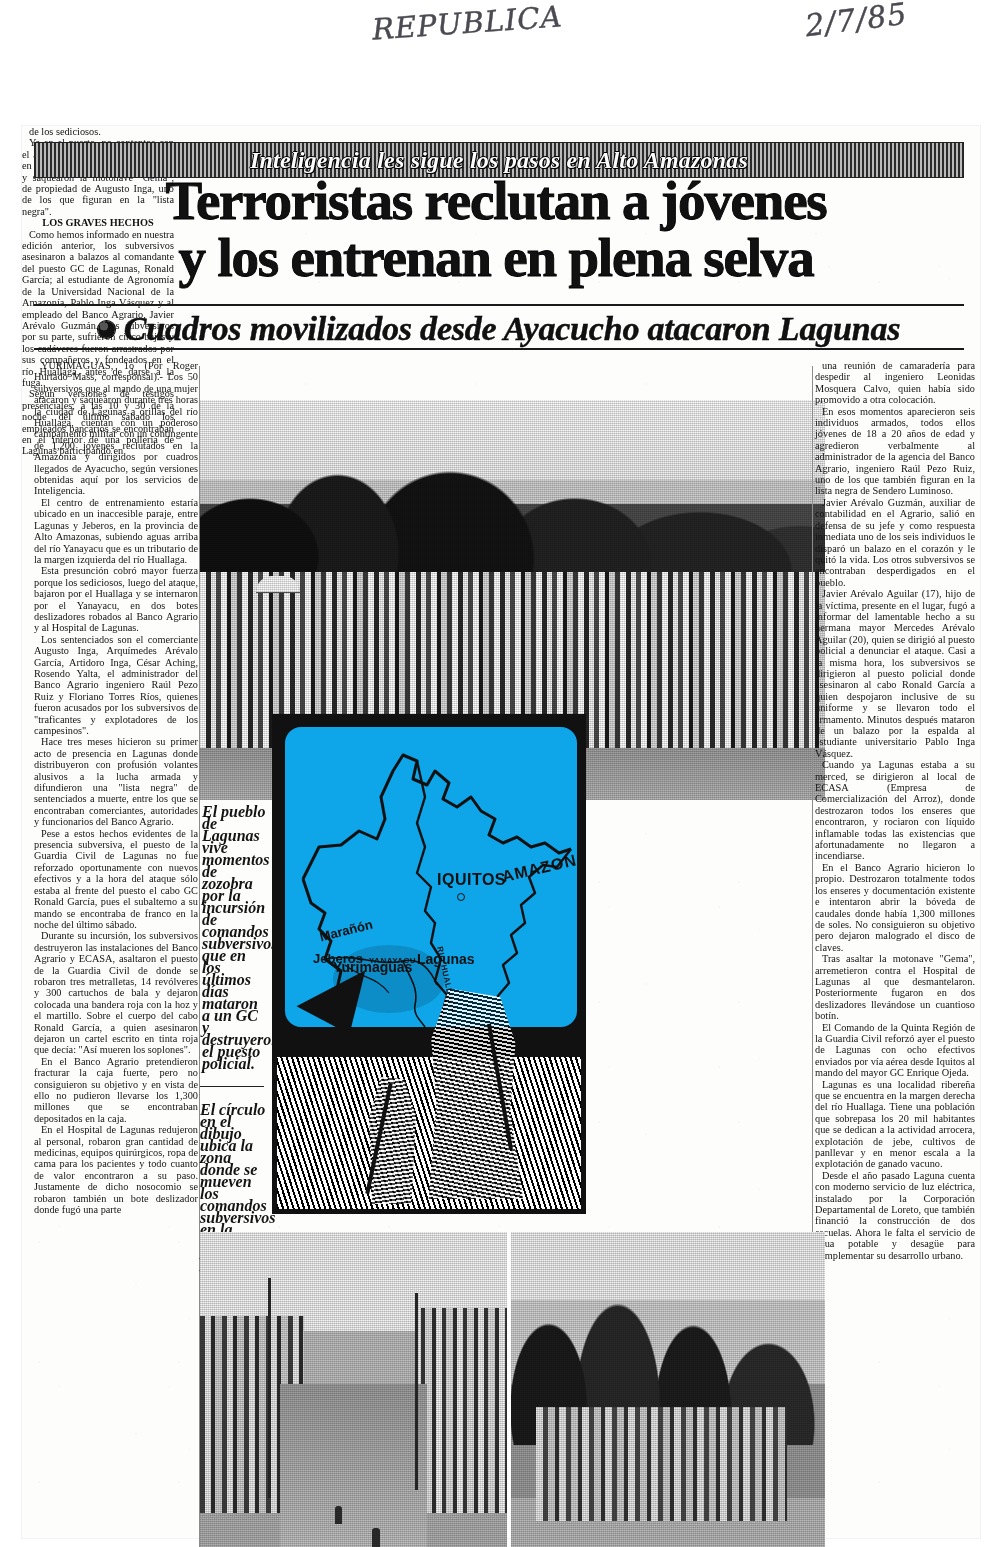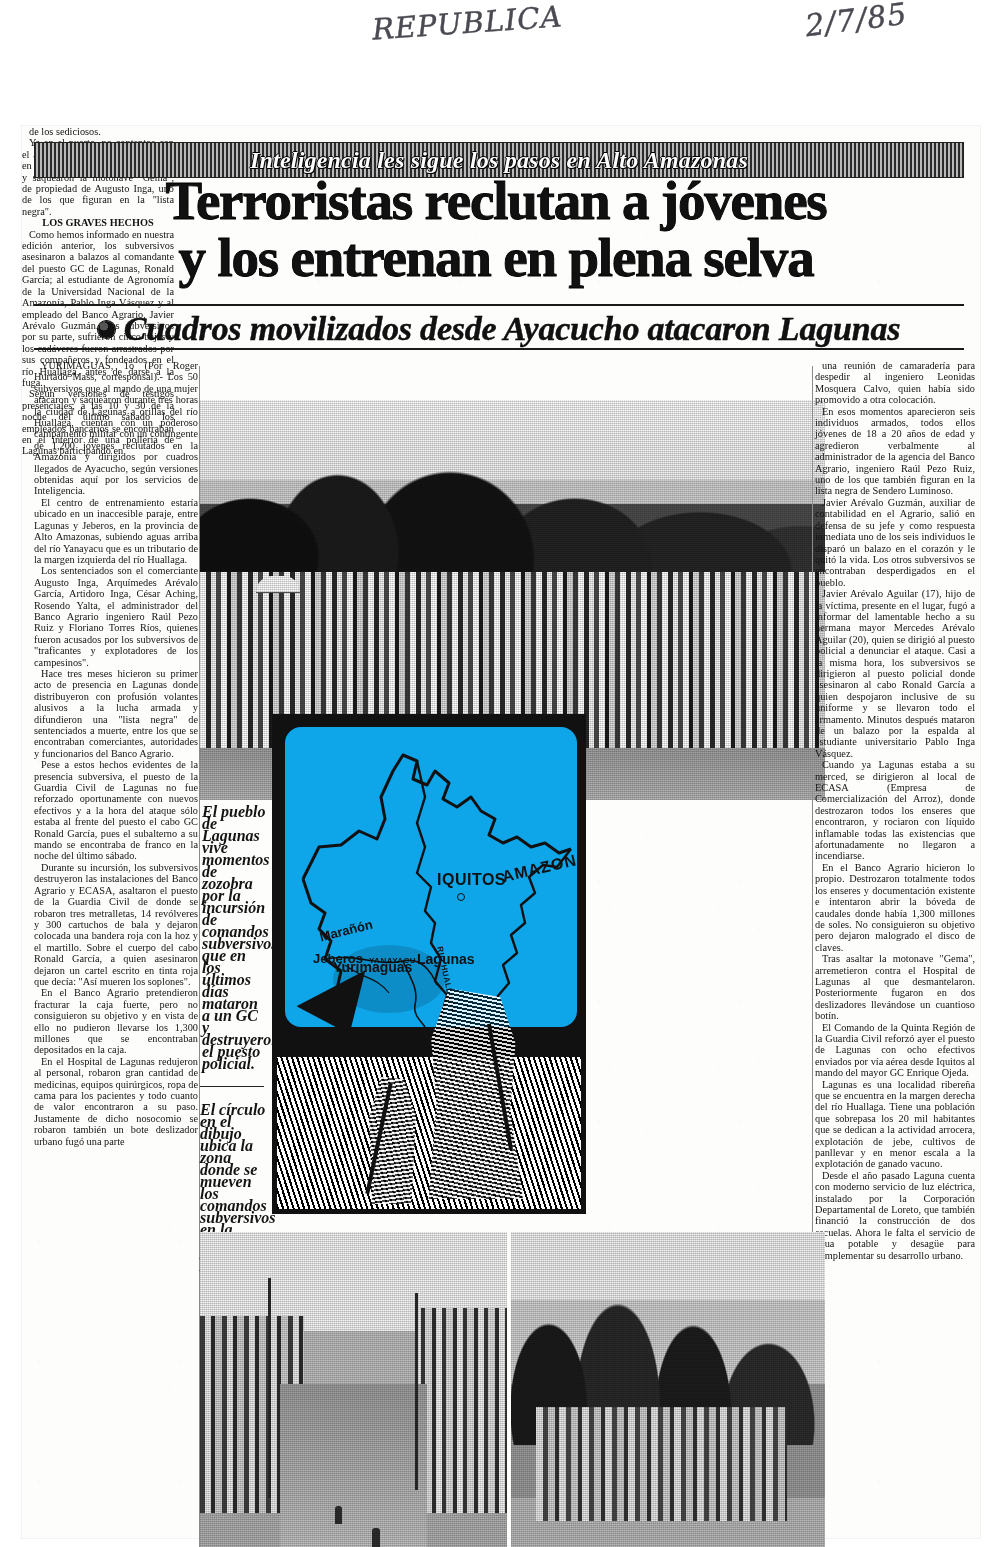--- a/index.html
+++ b/index.html
@@ -282,26 +282,27 @@
 
   <div id="subhead">
     <span class="bullet"></span>
     <span class="txt">Cuadros movilizados desde Ayacucho atacaron Lagunas</span>
   </div>
   <div id="hr-sub"></div>
 
   <div class="col" id="col-left">
       <p class="">YURIMAGUAS, 1o (Por Roger Hurtado Mass, corresponsal).- Los 50 subversivos que al mando de una mujer atacaron y saquearon durante tres horas la ciudad de Lagunas a orillas del río Huallaga, cuentan con un poderoso campamento militar con un contingente de 1,200 jóvenes reclutados en la Amazonía y dirigidos por cuadros llegados de Ayacucho, según versiones obtenidas aquí por los servicios de Inteligencia.</p>
       <p class="">El centro de entrenamiento estaría ubicado en un inaccesible paraje, entre Lagunas y Jeberos, en la provincia de Alto Amazonas, subiendo aguas arriba del río Yanayacu que es un tributario de la margen izquierda del río Huallaga.</p>
+      <p class="">Esta presunción cobró mayor fuerza porque los sediciosos, luego del ataque, bajaron por el Huallaga y se internaron por el Yanayacu, en dos botes deslizadores robados al Banco Agrario y al Hospital de Lagunas.</p>
       <p class="">Los sentenciados son el comerciante Augusto Inga, Arquímedes Arévalo García, Artidoro Inga, César Aching, Rosendo Yalta, el administrador del Banco Agrario ingeniero Raúl Pezo Ruiz y Floriano Torres Ríos, quienes fueron acusados por los subversivos de "traficantes y explotadores de los campesinos".</p>
       <p class="">Hace tres meses hicieron su primer acto de presencia en Lagunas donde distribuyeron con profusión volantes alusivos a la lucha armada y difundieron una "lista negra" de sentenciados a muerte, entre los que se encontraban comerciantes, autoridades y funcionarios del Banco Agrario.</p>
       <p class="">Pese a estos hechos evidentes de la presencia subversiva, el puesto de la Guardia Civil de Lagunas no fue reforzado oportunamente con nuevos efectivos y a la hora del ataque sólo estaba al frente del puesto el cabo GC Ronald García, pues el subalterno a su mando se encontraba de franco en la noche del último sábado.</p>
       <p class="">Durante su incursión, los subversivos destruyeron las instalaciones del Banco Agrario y ECASA, asaltaron el puesto de la Guardia Civil de donde se robaron tres metralletas, 14 revólveres y 300 cartuchos de bala y dejaron colocada una bandera roja con la hoz y el martillo. Sobre el cuerpo del cabo Ronald García, a quien asesinaron dejaron un cartel escrito en tinta roja que decía: "Así mueren los soplones".</p>
       <p class="">En el Banco Agrario pretendieron fracturar la caja fuerte, pero no consiguieron su objetivo y en vista de ello no pudieron llevarse los 1,300 millones que se encontraban depositados en la caja.</p>
-      <p class="">En el Hospital de Lagunas redujeron al personal, robaron gran cantidad de medicinas, equipos quirúrgicos, ropa de cama para los pacientes y todo cuanto de valor encontraron a su paso. Justamente de dicho nosocomio se robaron también un bote deslizador urbano fugó una parte</p>
+      <p class="">En el Hospital de Lagunas redujeron al personal, robaron gran cantidad de medicinas, equipos quirúrgicos, ropa de cama para los pacientes y todo cuanto de valor encontraron a su paso. Justamente de dicho nosocomio se robaron también un bote deslizador donde fugó una parte</p>
     </div>
   <div class="rule-v" style="left:177px;top:240px;height:1240px;"></div>
 
   <div class="photo" id="photo-crowd">
     <div class="sky"></div>
     <div class="treeline"></div>
     <div class="crowd"></div>
     <div class="umbrella"></div>
     <div class="ground"></div>
     <div class="grain"></div>

